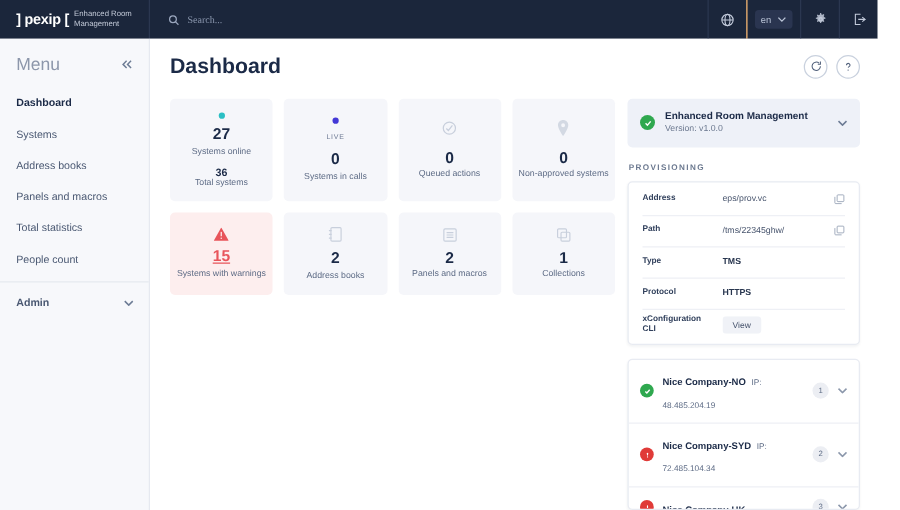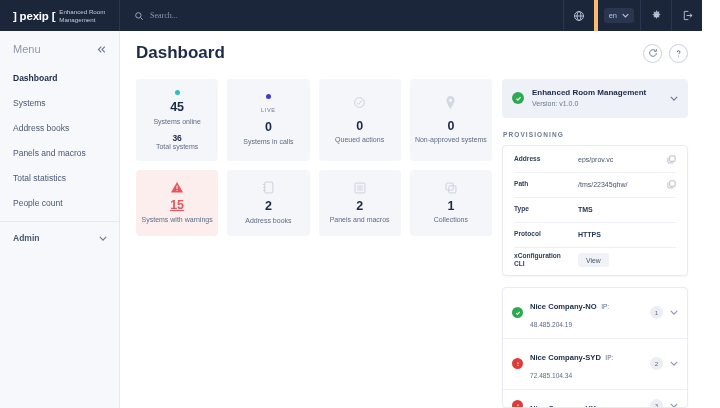--- a/index.html
+++ b/index.html
@@ -36,41 +36,41 @@
     width: 200px;
   }
   .search-input::placeholder { color: #8b97ae; }
   .topbar-right { display: flex; align-items: stretch; }
   .tb-btn {
     width: 31px; display: flex; align-items: center; justify-content: center;
     border-left: 1px solid #2b3750; cursor: pointer;
   }
   .lang-cell {
     display: flex; align-items: center; justify-content: flex-start;
-    padding: 0 6px; border-left: 4px solid #fdba74;
+    padding: 0 6px; border-left: 1px solid #fdba74;
   }
   .lang-pill {
     background: #2a3550; border-radius: 3px; padding: 3px 5px;
     display: flex; align-items: center; gap: 5px;
     font-size: 7.5px; color: #b9c3d6; cursor: pointer;
   }
 
   
   .body { flex: 1; display: flex; min-height: 0; }
 
   
   .sidebar {
     width: 120px; background: #f7f8fb; border-right: 1px solid #e6e9f0;
     padding-top: 12px; flex: 0 0 120px;
   }
   .side-head {
     display: flex; align-items: center; justify-content: space-between;
     padding: 0 12px 10px 13px;
   }
-  .side-head-label { font-size: 11px; color: #8d97ab; }
+  .side-head-label { font-size: 14px; color: #8d97ab; }
   .collapse-icon { color: #6d7c95; cursor: pointer; display: flex; }
   .nav-item {
     padding: 7.5px 13px; font-size: 8.5px; color: #4a5872; cursor: pointer;
     white-space: nowrap;
   }
   .nav-item.active { color: #1b2a47; font-weight: bold; }
   .nav-sep { height: 1px; background: #e6e9f0; margin: 6px 0 0 0; }
   .nav-group {
     padding: 11px 12px 7px 13px; font-size: 8.5px; color: #4a5872;
     display: flex; align-items: center; justify-content: space-between;
@@ -294,21 +294,21 @@
 
       <div class="content-cols">
 
         <div class="cards-col">
 
           <div class="card-row">
             <div class="stat-card">
               <div class="card-icon">
                   <span class="dot teal"></span>
                 </div>
-              <div class="stat-num">45</div>
+              <div class="stat-num">27</div>
               <div class="stat-label">Systems online</div>
               <div class="stat-sub-num">36</div>
               <div class="stat-sub-label">Total systems</div>
             </div>
             <div class="stat-card">
               <div class="card-icon">
                   <span class="dot blue"></span>
                 </div>
               <div class="live-label">LIVE</div>
               <div class="stat-num" style="margin-top:7px">0</div>

